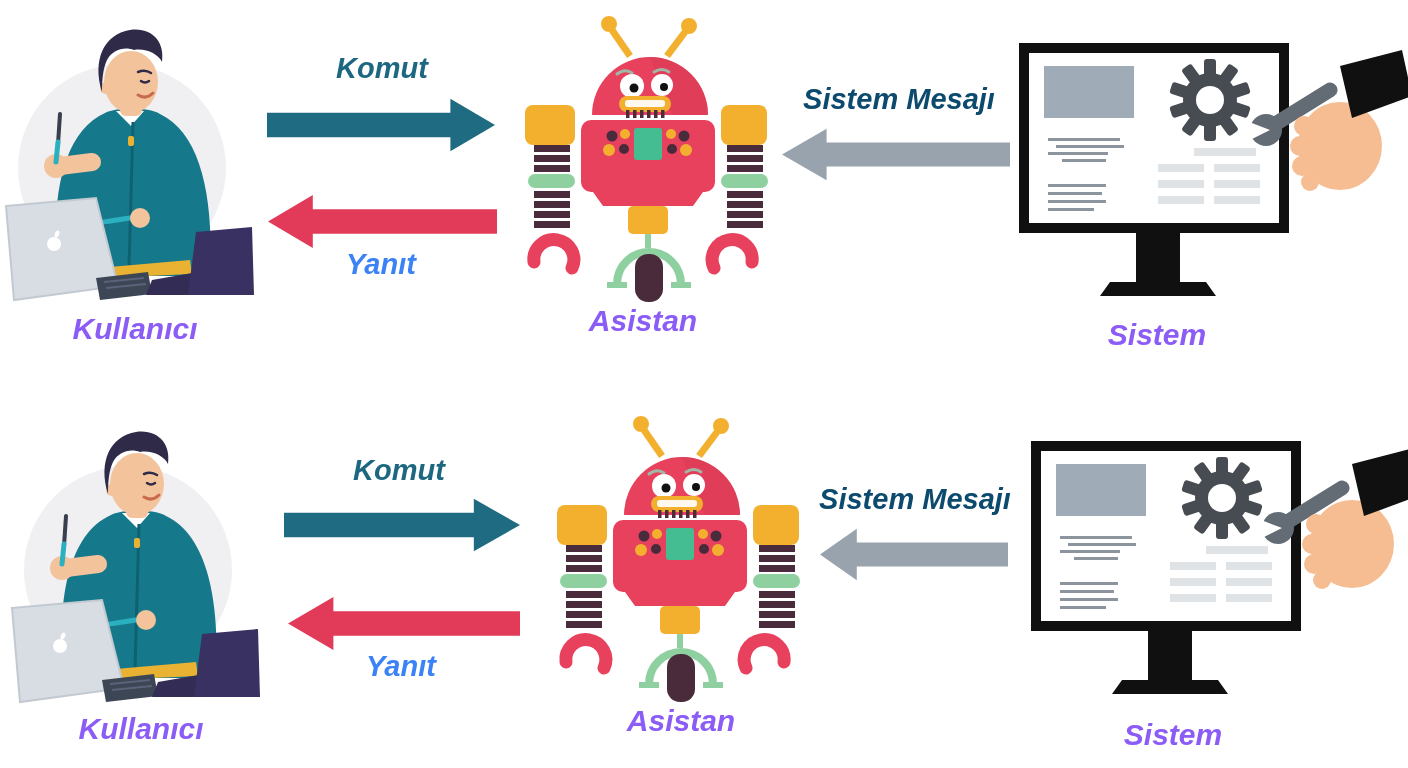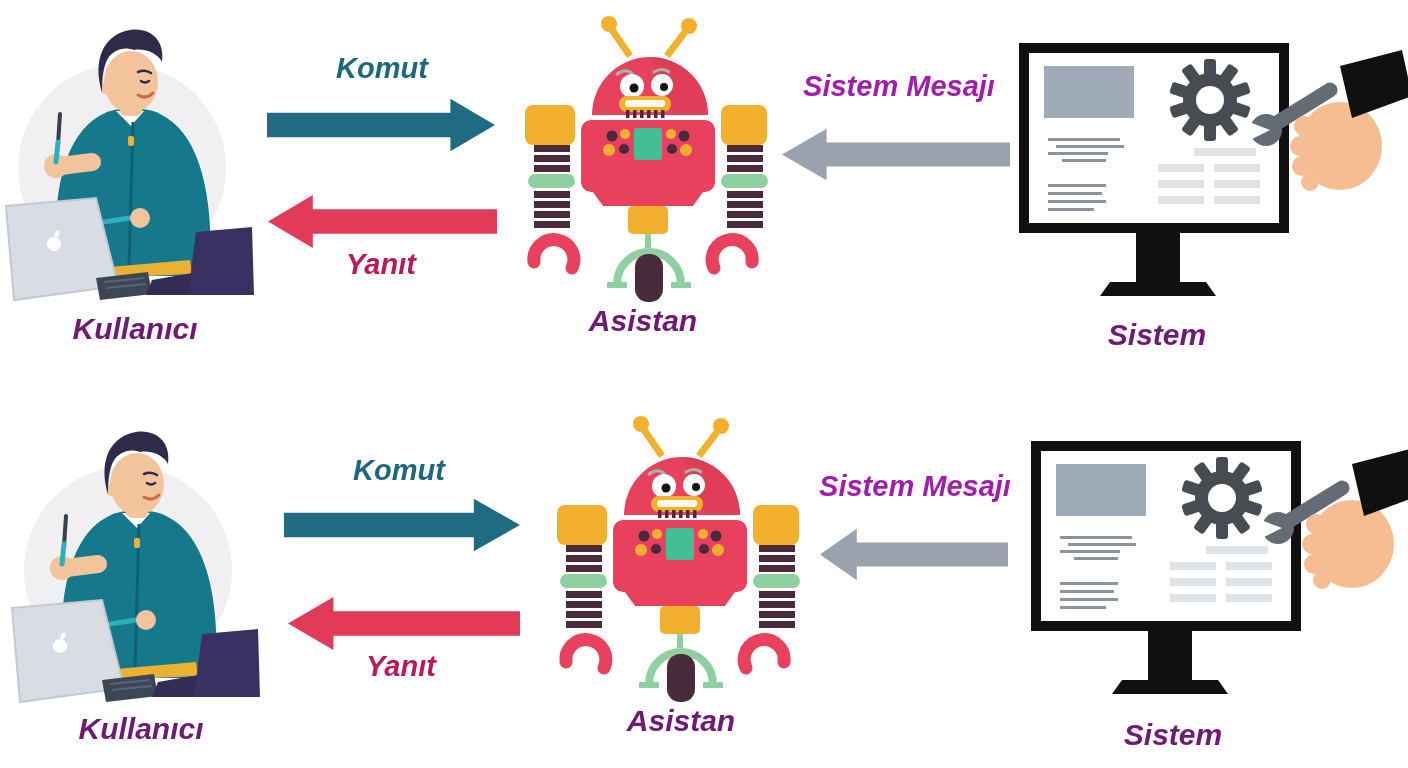--- a/index.html
+++ b/index.html
@@ -7,32 +7,32 @@
           font-family:"Liberation Sans",sans-serif;}
   .row{position:absolute;left:0;width:1408px;height:384px;}
   .r1{top:0;}
   .r2{top:400px;height:368px;}
   .fig{position:absolute;}
   .fig svg{display:block;width:100%;height:100%;}
   .fig-user{left:0px;top:10px;width:260px;height:300px;}
   .fig-assistant{left:513px;top:2px;width:260px;height:300px;}
   .fig-system{left:1018px;top:38px;width:390px;height:260px;}
   .lbl{position:absolute;text-align:center;font-weight:700;font-style:italic;
-       font-size:30px;color:#701a75;white-space:nowrap;}
+       font-size:30px;color:#8b5cf6;white-space:nowrap;}
   .lbl-user{left:30px;top:312px;width:210px;}
   .lbl-assistant{left:538px;top:304px;width:210px;}
   .lbl-system{left:1052px;top:318px;width:210px;}
   .arrow{position:absolute;}
   .arrow-label{position:absolute;text-align:center;font-weight:700;font-style:italic;
        font-size:29px;white-space:nowrap;}
   .lbl-command{left:292px;top:52px;width:180px;color:#1d6880;}
   .arrow-command{left:267px;top:97px;width:228px;height:56px;}
   .arrow-response{left:268px;top:193px;width:229px;height:57px;}
-  .lbl-response{left:291px;top:248px;width:180px;color:#be185d;}
-  .lbl-sysmsg{left:784px;top:70px;width:230px;color:#a21caf;}
+  .lbl-response{left:291px;top:248px;width:180px;color:#3b82f6;}
+  .lbl-sysmsg{left:784px;top:83px;width:230px;color:#0c4a6e;}
   .arrow-sysmsg{left:782px;top:127px;width:228px;height:55px;}
   
   .r2 .fig-user{left:6px;top:12px;}
   .r2 .fig-assistant{left:545px;}
   .r2 .fig-system{left:1030px;top:36px;}
   .r2 .lbl-user{left:36px;}
   .r2 .lbl-assistant{left:576px;}
   .r2 .lbl-system{left:1068px;}
   .r2 .lbl-command{left:309px;top:54px;}
   .r2 .arrow-command{left:284px;width:236px;}

